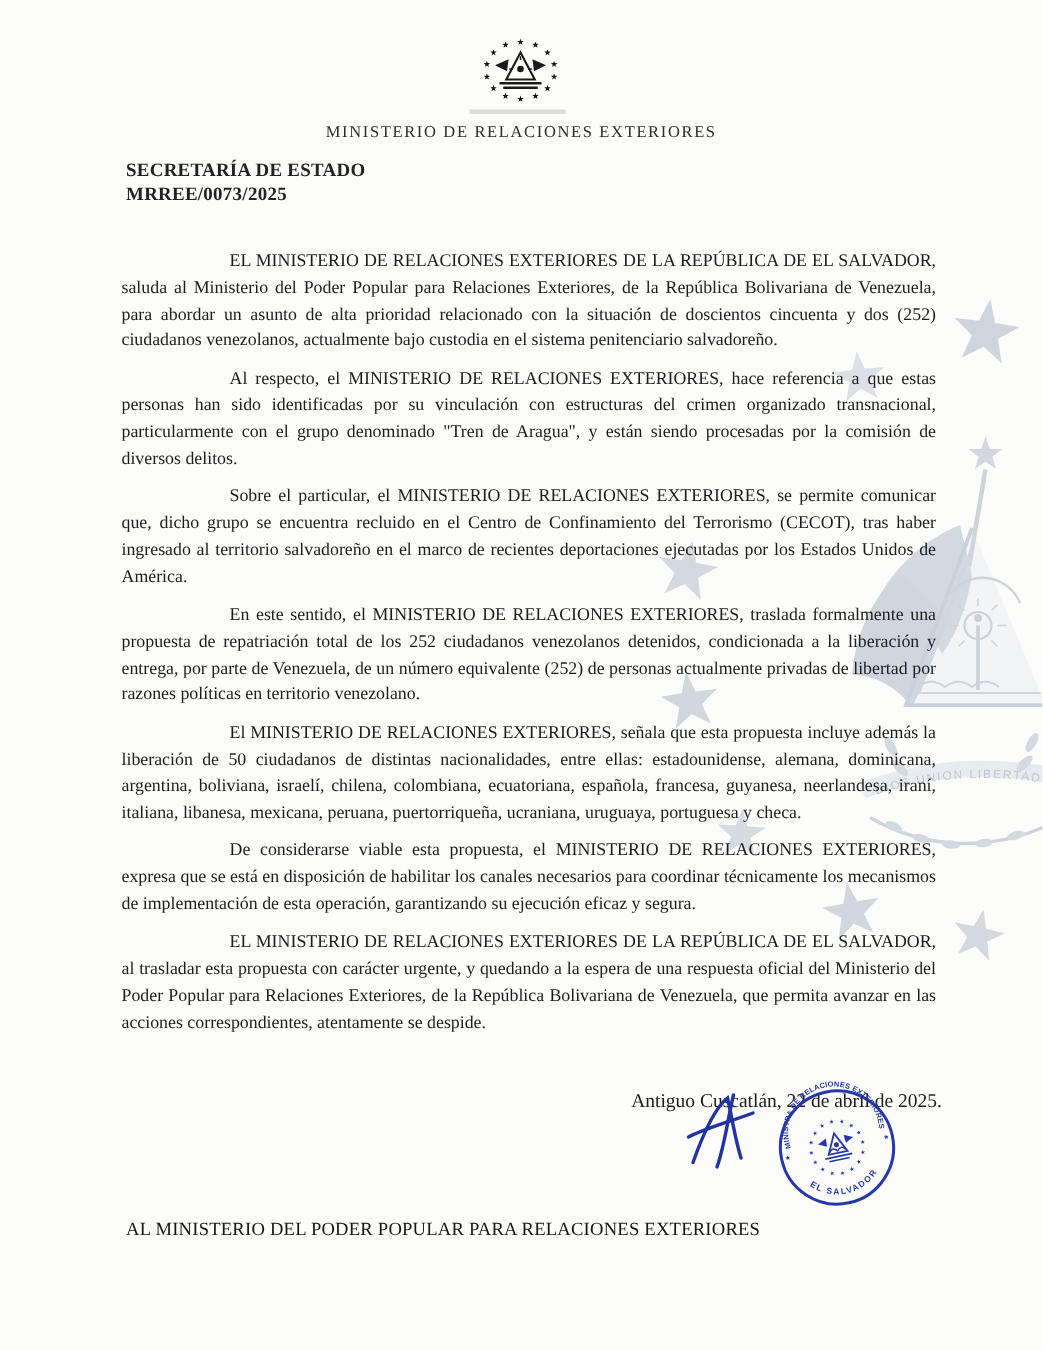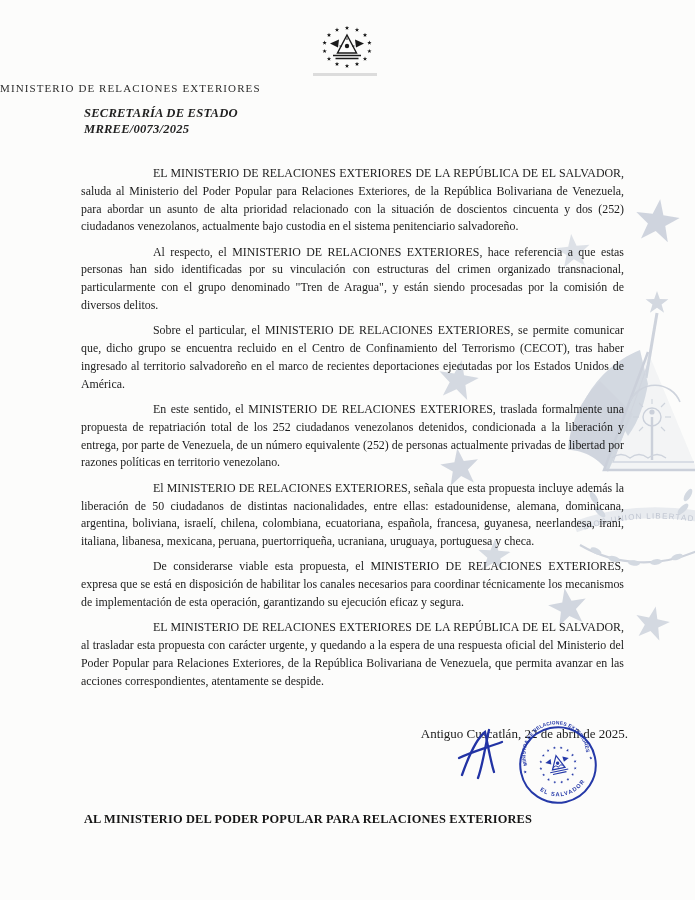--- a/index.html
+++ b/index.html
@@ -6,40 +6,40 @@
   html,body { margin:0; padding:0; background:#ffffff; }
   .page {
     position:relative; width:695px; height:900px; overflow:hidden;
     background:#fcfcfb; color:#1e1e1e;
     font-family:"Liberation Serif","DejaVu Serif",serif;
   }
   .wm { position:absolute; left:0; top:0; width:695px; height:900px; pointer-events:none; }
   .emblem { position:absolute; left:320px; top:26px; width:54px; height:46px; }
   .emblem-rule { position:absolute; left:313px; top:73px; width:64px; height:3px; background:#dcdcdc; }
   .ministry-title {
-    position:absolute; left:0; right:0; top:82px; 
+    position:absolute; left:0; right:0; top:82px; text-align:center;
     font-size:11px; letter-spacing:1.1px; color:#2d2d2d; white-space:nowrap;
   }
   .refblock {
     position:absolute; left:84px; top:106px;
-    font-weight:bold; font-size:12.6px; line-height:15.5px; letter-spacing:0.2px; color:#222;font-style:italic;
+    font-weight:bold; font-size:12.6px; line-height:15.5px; letter-spacing:0.2px; color:#222;
   }
   .body-text {
     position:absolute; left:81px; top:165px; width:543px;
     text-align:justify; font-size:11.9px; line-height:17.8px; color:#1c1c1c;
   }
   .body-text p { margin:0 0 7.5px 0; text-indent:72px; }
   .dateline {
     position:absolute; right:67px; top:726px; font-size:13px; color:#1c1c1c;
   }
   .signature { position:absolute; left:455px; top:727px; width:52px; height:54px; }
   .stamp { position:absolute; left:512px; top:719px; width:92px; height:92px; }
   .addressee {
     position:absolute; left:84px; top:812px;
-    font-weight:bold; font-size:12.4px; line-height:15px; letter-spacing:0.15px; color:#161616;
+    font-weight:normal; font-size:12.4px; line-height:15px; letter-spacing:0.15px; color:#161616;
   }
 </style>
 </head>
 <body>
 
 <div class="page">
 
   <svg class="wm" viewBox="0 0 695 900" aria-hidden="true">
     <defs>
       <polygon id="star5" points="0,-1 0.235,-0.324 0.951,-0.309 0.380,0.124 0.588,0.809 0,0.4 -0.588,0.809 -0.380,0.124 -0.951,-0.309 -0.235,-0.324"></polygon>

